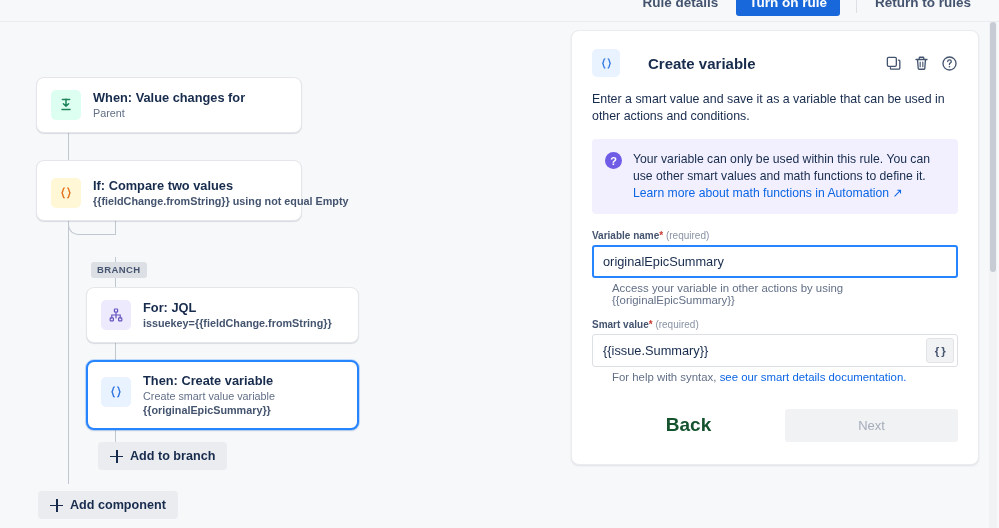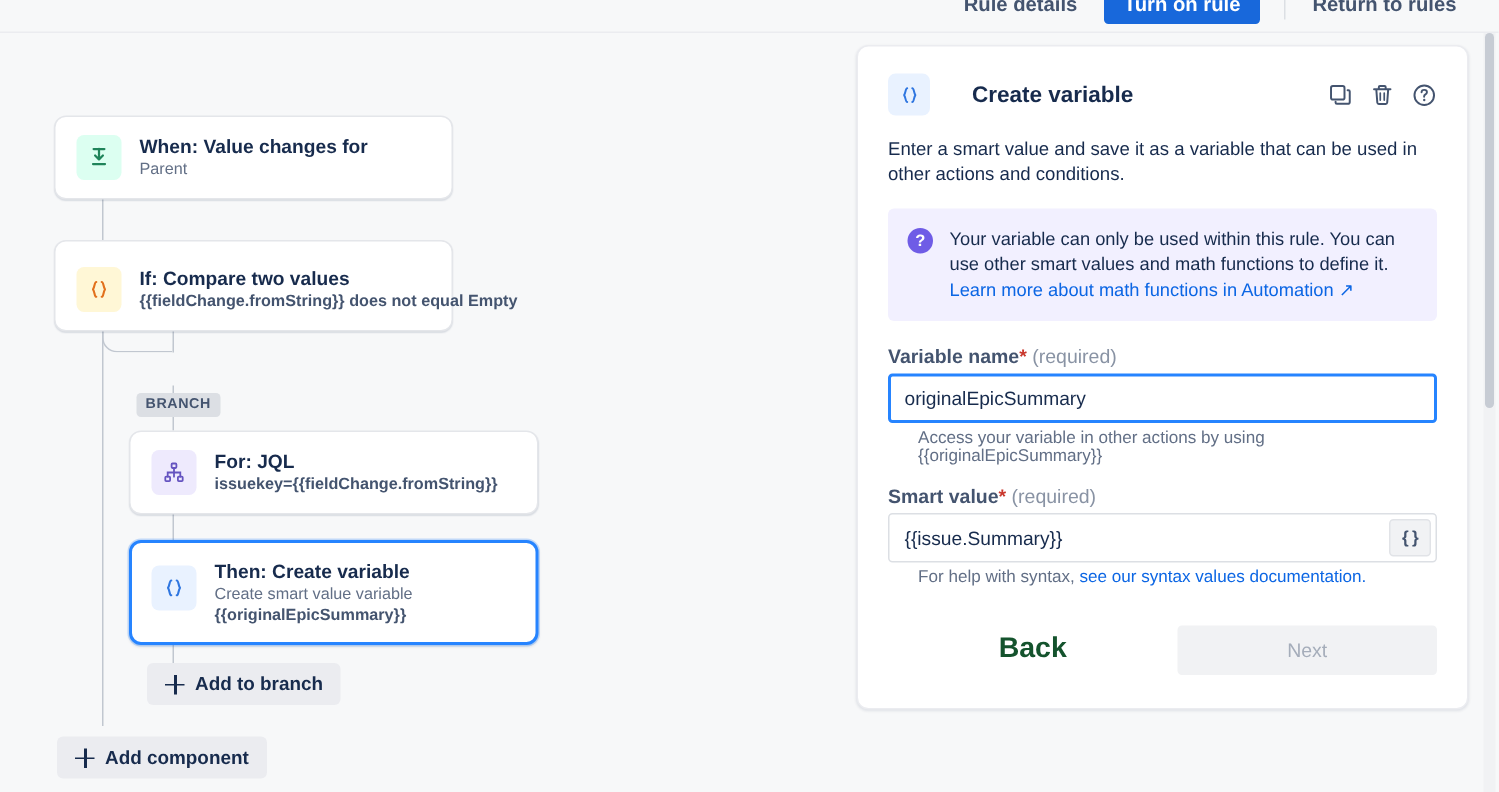--- a/index.html
+++ b/index.html
@@ -226,21 +226,21 @@
     line-height: 17px;
     color: #172b4d;
   }
   .link {
     color: #0c66e4;
     text-decoration: none;
     cursor: pointer;
   }
 
   .field-label {
-    font-size: 13px;
+    font-size: 10px;
     font-weight: 700;
     color: #44546f;
     margin-bottom: 4px;
   }
   .req-star { color: #c9372c; font-weight: 700; }
   .req-word { color: #8993a4; font-weight: 400; }
 
   .text-input {
     width: 100%;
     height: 33px;
@@ -372,21 +372,21 @@
 
   <div class="node" style="left:36px; top:138px; width:266px; align-items:flex-end;">
     <div class="node-badge badge-yellow" style="margin-top:5px;">
       <svg width="16" height="16" viewBox="0 0 16 16" fill="none" aria-hidden="true">
         <path d="M6.2 3C4.9 3 5.3 6 4 7.9c1.3 1.9.9 4.9 2.2 4.9" stroke="#e2711d" stroke-width="1.4" stroke-linecap="round" stroke-linejoin="round"></path>
         <path d="M9.8 3c1.3 0 .9 3 2.2 4.9-1.3 1.9-.9 4.9-2.2 4.9" stroke="#e2711d" stroke-width="1.4" stroke-linecap="round" stroke-linejoin="round"></path>
       </svg>
     </div>
     <div class="node-text">
       <div class="node-title">If: Compare two values</div>
-      <div class="node-sub mono-b">{{fieldChange.fromString}} does not equal Empty</div>
+      <div class="node-sub mono-b">{{fieldChange.fromString}} using not equal Empty</div>
     </div>
   </div>
 
   <div class="branch-tag" style="left:91px; top:240px;">BRANCH</div>
 
   <div class="node" style="left:86px; top:265px; width:273px;">
     <div class="node-badge badge-purple">
       <svg width="16" height="16" viewBox="0 0 16 16" fill="none" aria-hidden="true">
         <rect x="6.4" y="2" width="3.2" height="3" rx="0.6" stroke="#6554c0" stroke-width="1.2"></rect>
         <rect x="2.2" y="10.8" width="3.2" height="3" rx="0.6" stroke="#6554c0" stroke-width="1.2"></rect>
@@ -478,21 +478,21 @@
 
   <div class="field-label">
     <span>Smart value</span><span class="req-star">*</span>
     <span class="req-word">(required)</span>
   </div>
   <div class="sv-wrap">
     <input class="text-input" type="text" value="{{issue.Summary}}" style="">
     <div class="sv-btn">{ }</div>
   </div>
   <div class="helper">
-    <span>For help with syntax, </span><a class="link">see our syntax values documentation.</a>
+    <span>For help with syntax, </span><a class="link">see our smart details documentation.</a>
   </div>
 
   <div class="panel-actions">
     <button class="btn-back">Back</button>
     <button class="btn-next">Next</button>
   </div>
 </div>
 
 <div class="scrollbar-track">
   <div class="scrollbar-thumb"></div>

